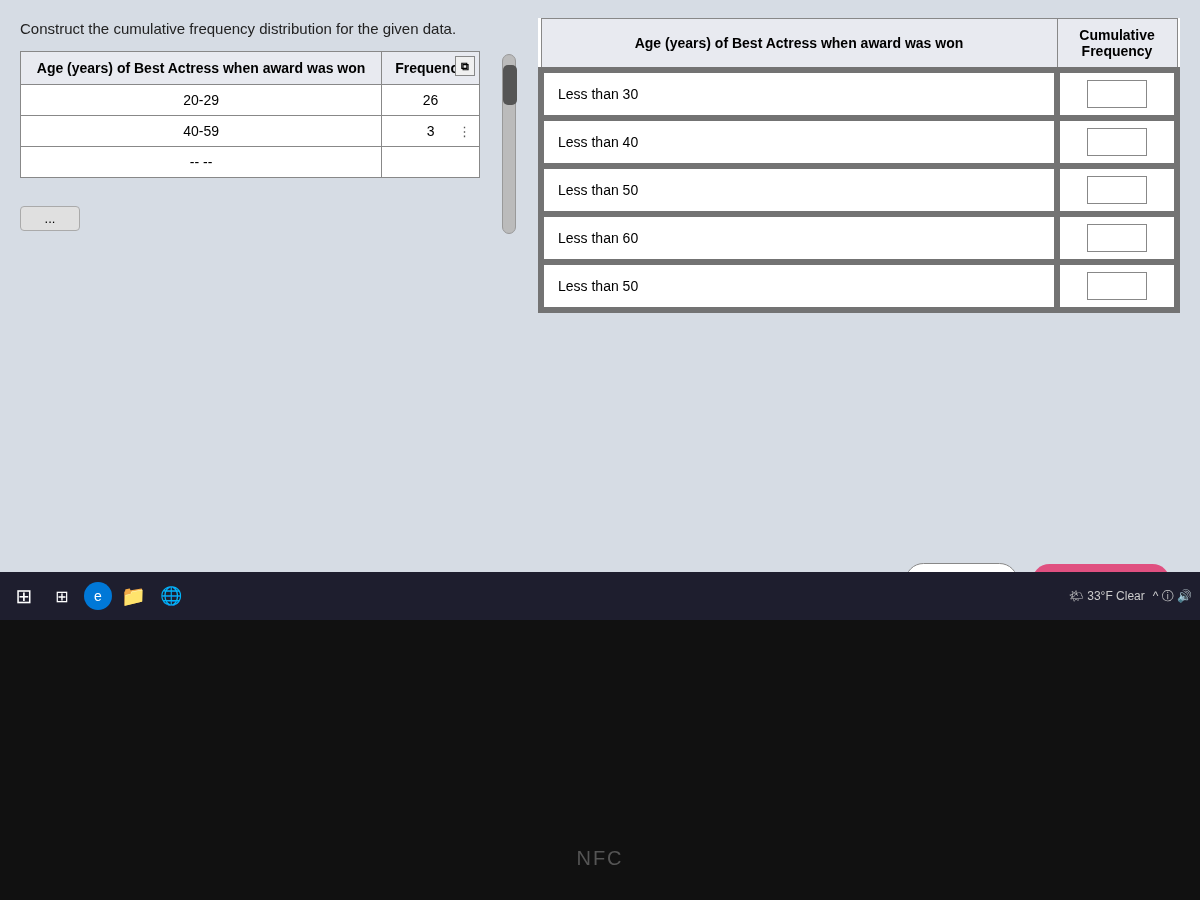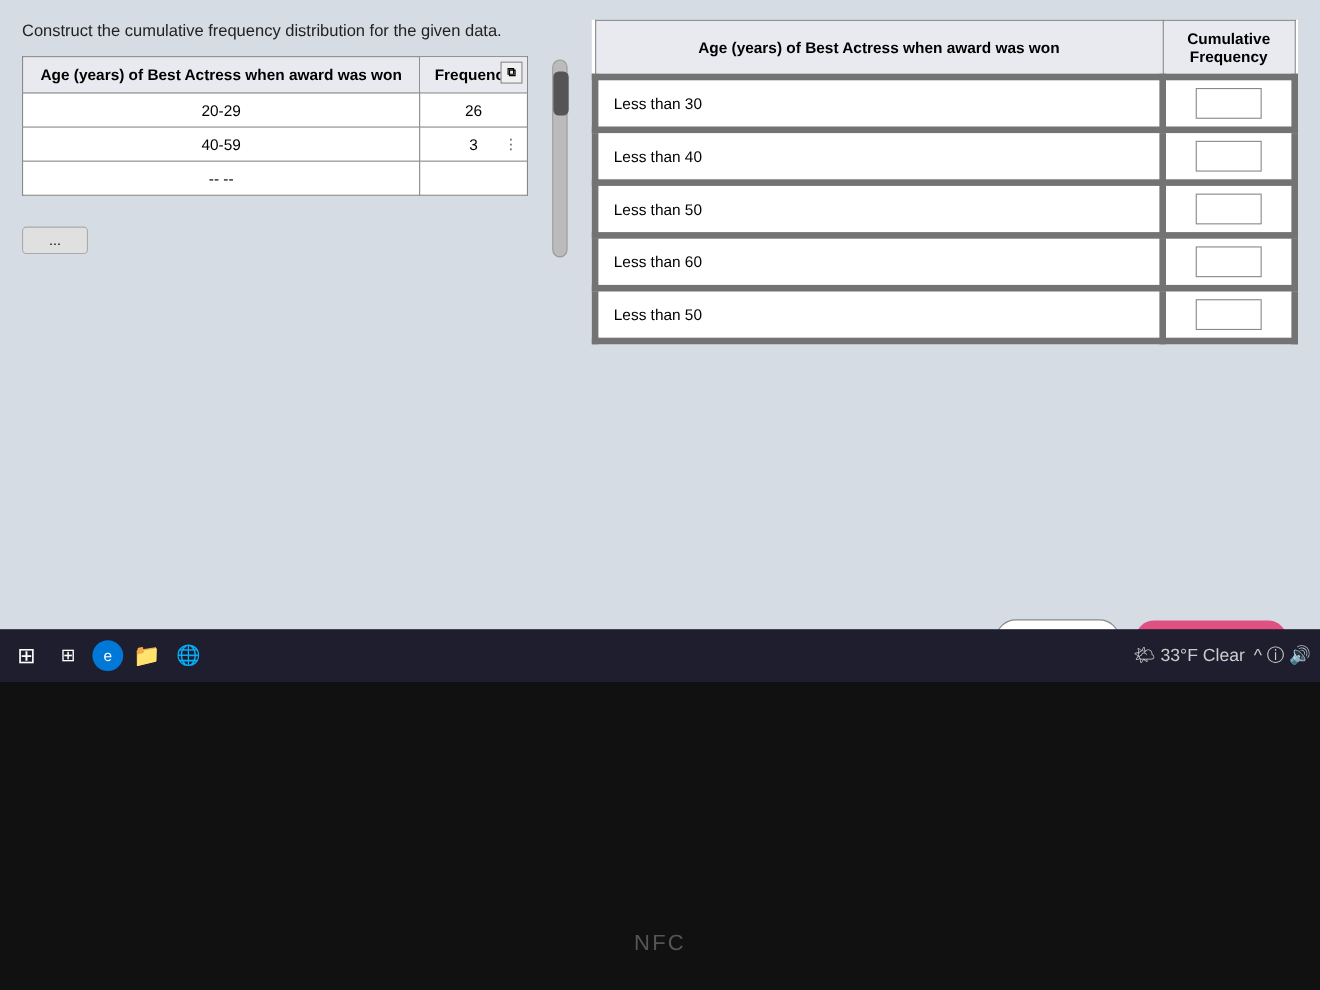--- a/index.html
+++ b/index.html
@@ -357,21 +357,21 @@
     </div>
   </div>
 </div>
 
 <div style="position: absolute; bottom: 280px; width: 1200px; height: 48px; background: #1e1e2e; display: flex; align-items: center; padding: 0 8px; gap: 6px;">
   <div class="taskbar-icon" style="font-size:20px; color:#fff;">⊞</div>
   <div class="taskbar-icon" style="font-size:16px; color:#fff;">⊞</div>
   <div class="taskbar-icon" style="width:28px;height:28px;background:#0078d7;border-radius:50%;color:#fff;display:flex;align-items:center;justify-content:center;font-size:14px;">e</div>
   <div class="taskbar-icon" style="color:#ffd700;font-size:20px;">📁</div>
   <div class="taskbar-icon" style="font-size:18px;">🌐</div>
-  <div style="margin-left:auto; display:flex; align-items:center; gap:8px; color:#ccc; font-size:16px;">
+  <div style="margin-left:auto; display:flex; align-items:center; gap:8px; color:#ccc; font-size:12px;">
     <span>🌤 33°F Clear</span>
     <span>^ ⓘ 🔊</span>
   </div>
 </div>
 
 <div style="position: absolute; bottom: 0; width: 1200px; height: 280px; background: #111; padding-left: 40px;">
   <div style="position:absolute; bottom: 30px; left: 50%; transform:translateX(-50%); color:#555; font-size:20px; letter-spacing:2px;">NFC</div>
 </div>
 
 </body></html>

